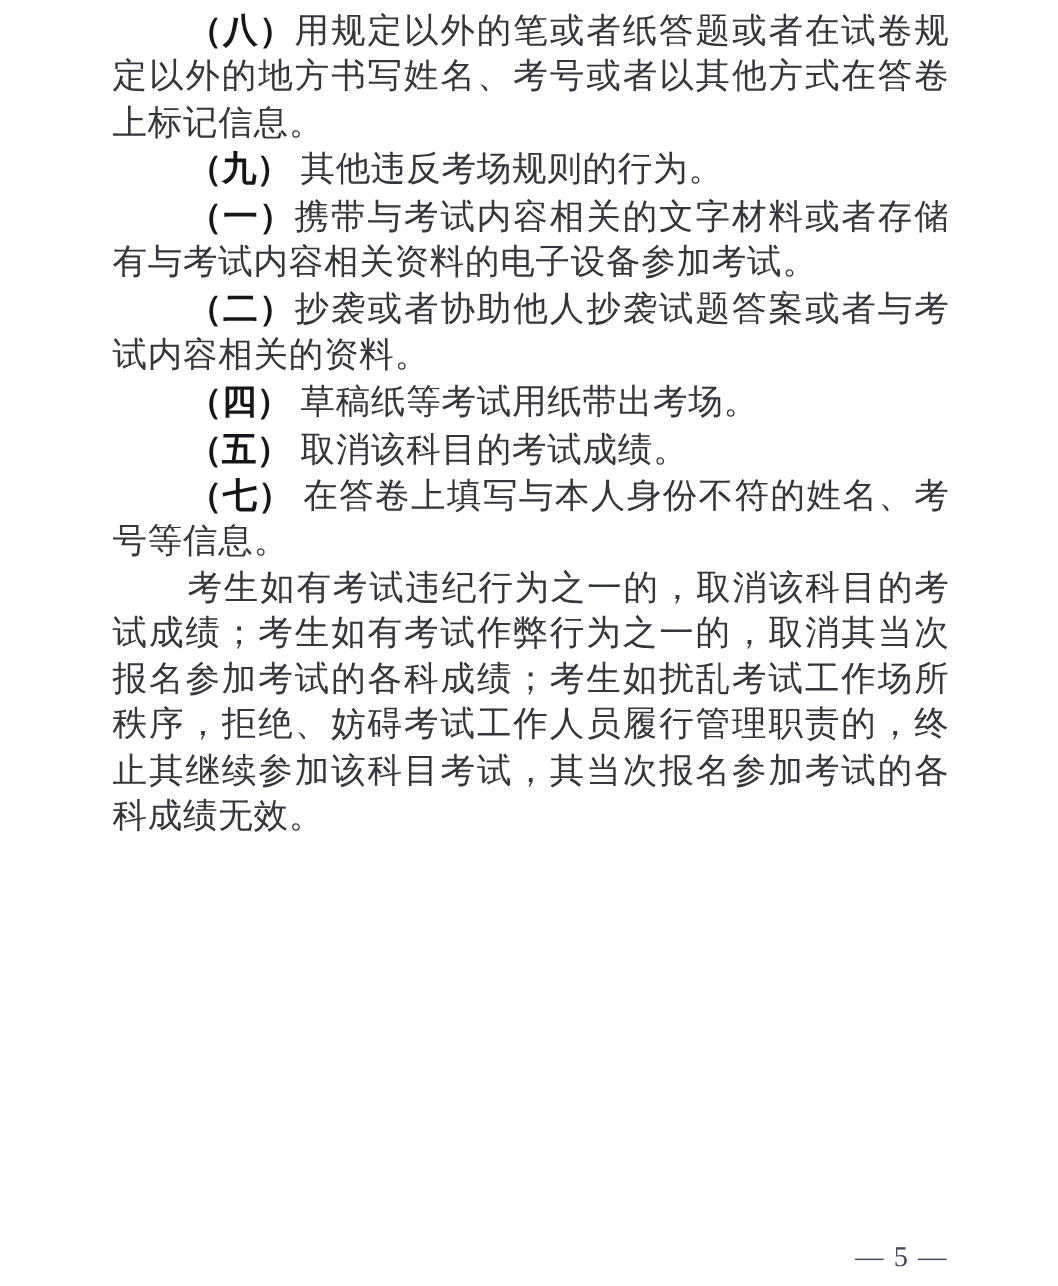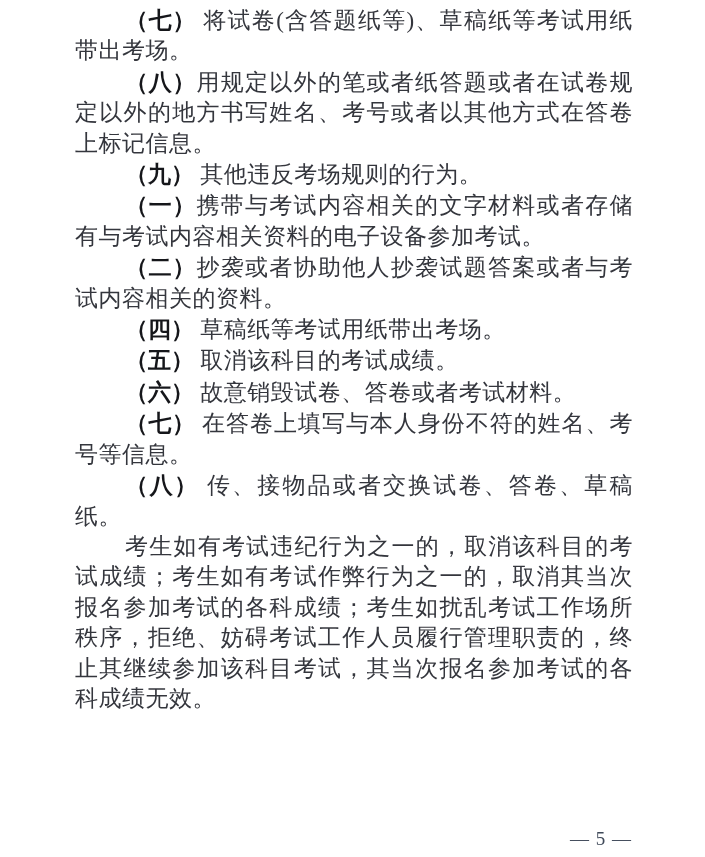--- a/index.html
+++ b/index.html
@@ -46,41 +46,38 @@
     color: #3e4858;
     font-family: "Liberation Serif", "DejaVu Serif", serif;
   }
 </style>
 </head>
 <body>
 
 <div class="page">
   <div class="content">
 
-    <p class="para"><span class="marker">（七）</span><span> 将试卷(含答题纸等)、草稿纸等考试用纸带出考场。</span></p>
 
     <p class="para"><span class="marker">（八）</span><span>用规定以外的笔或者纸答题或者在试卷规定以外的地方书写姓名、考号或者以其他方式在答卷上标记信息。</span></p>
 
     <p class="para"><span class="marker">（九）</span><span> 其他违反考场规则的行为。</span></p>
 
 
     <p class="para"><span class="marker">（一）</span><span>携带与考试内容相关的文字材料或者存储有与考试内容相关资料的电子设备参加考试。</span></p>
 
     <p class="para"><span class="marker">（二）</span><span>抄袭或者协助他人抄袭试题答案或者与考试内容相关的资料。</span></p>
 
 
     <p class="para"><span class="marker">（四）</span><span> 草稿纸等考试用纸带出考场。</span></p>
 
     <p class="para"><span class="marker">（五）</span><span> 取消该科目的考试成绩。</span></p>
 
-    <p class="para"><span class="marker">（六）</span><span> 故意销毁试卷、答卷或者考试材料。</span></p>
 
     <p class="para"><span class="marker">（七）</span><span> 在答卷上填写与本人身份不符的姓名、考号等信息。</span></p>
 
-    <p class="para"><span class="marker">（八）</span><span> 传、接物品或者交换试卷、答卷、草稿纸。</span></p>
 
 
     <p class="para"><span>考生如有考试违纪行为之一的，取消该科目的考试成绩；考生如有考试作弊行为之一的，取消其当次报名参加考试的各科成绩；考生如扰乱考试工作场所秩序，拒绝、妨碍考试工作人员履行管理职责的，终止其继续参加该科目考试，其当次报名参加考试的各科成绩无效。</span></p>
 
   </div>
 
   <div class="page-number">— 5 —</div>
 </div>
 
 </body></html>

